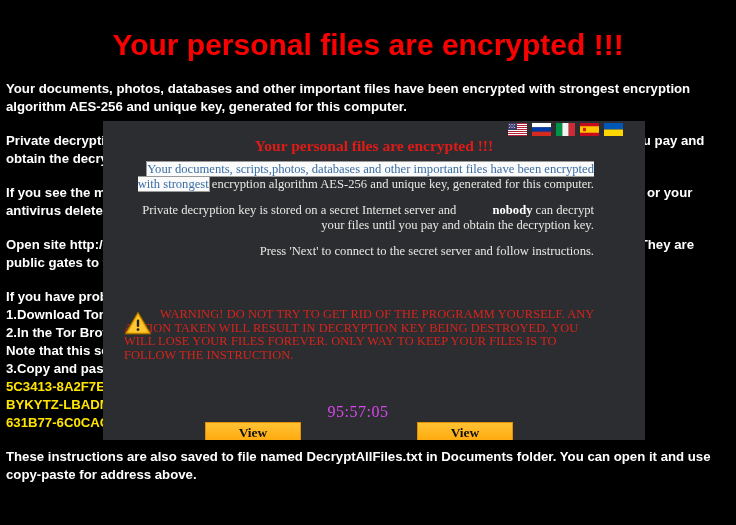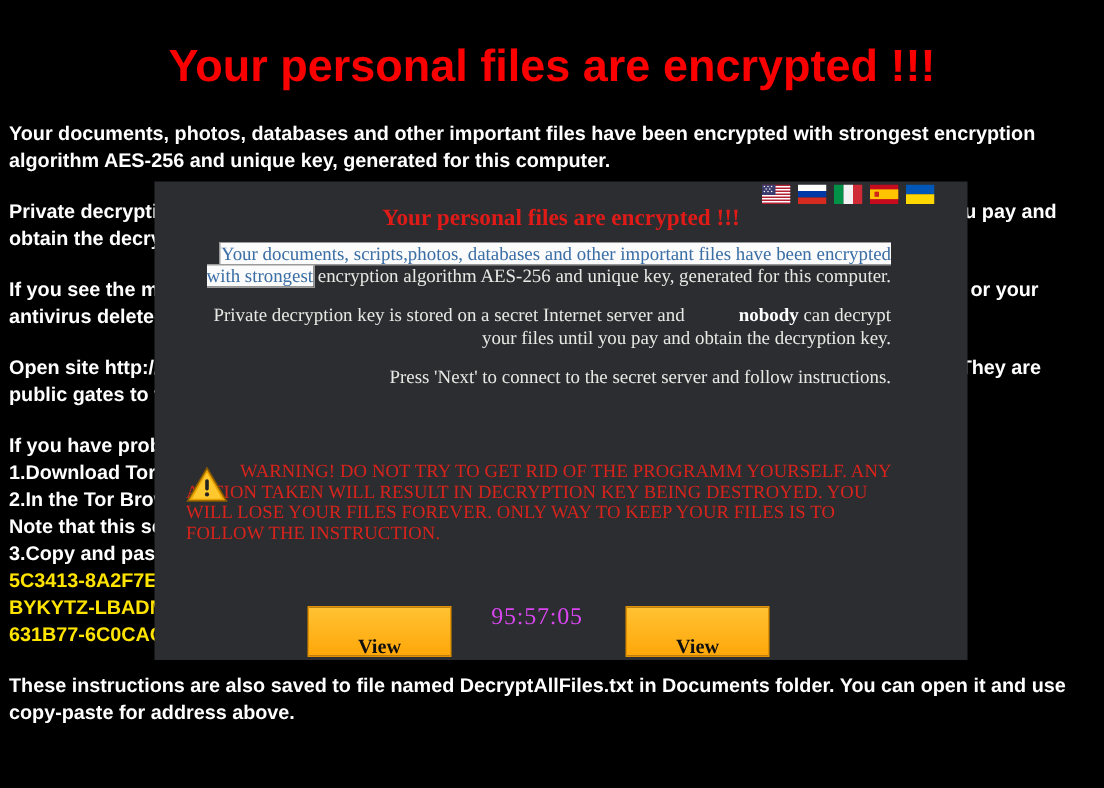--- a/index.html
+++ b/index.html
@@ -118,32 +118,32 @@
     font-family: "Liberation Serif", serif;
     font-size: 12.4px;
     line-height: 13.6px;
     letter-spacing: 0.1px;
     text-indent: 36px;
   }
 
   
   .btn {
     position: absolute;
-    top: 283px;
+    top: 301px;
     width: 96px; height: 22px;
     background: linear-gradient(#ffc233, #ffa709);
     border: 1px solid #e09000;
     color: #101010;
     font-family: "Liberation Serif", serif;
     font-weight: bold;
     font-size: 13.5px;
     line-height: 20px;
     text-align: center;
     cursor: pointer;
-    padding: 16px;
+    padding: 0;
   }
   #btn-view { left: 102px; }
   #btn-next { left: 314px; }
   #timer {
     position: absolute;
     left: 195px; top: 282px;
     width: 120px;
     text-align: center;
     color: #d946ef;
     font-family: "Liberation Serif", serif;

